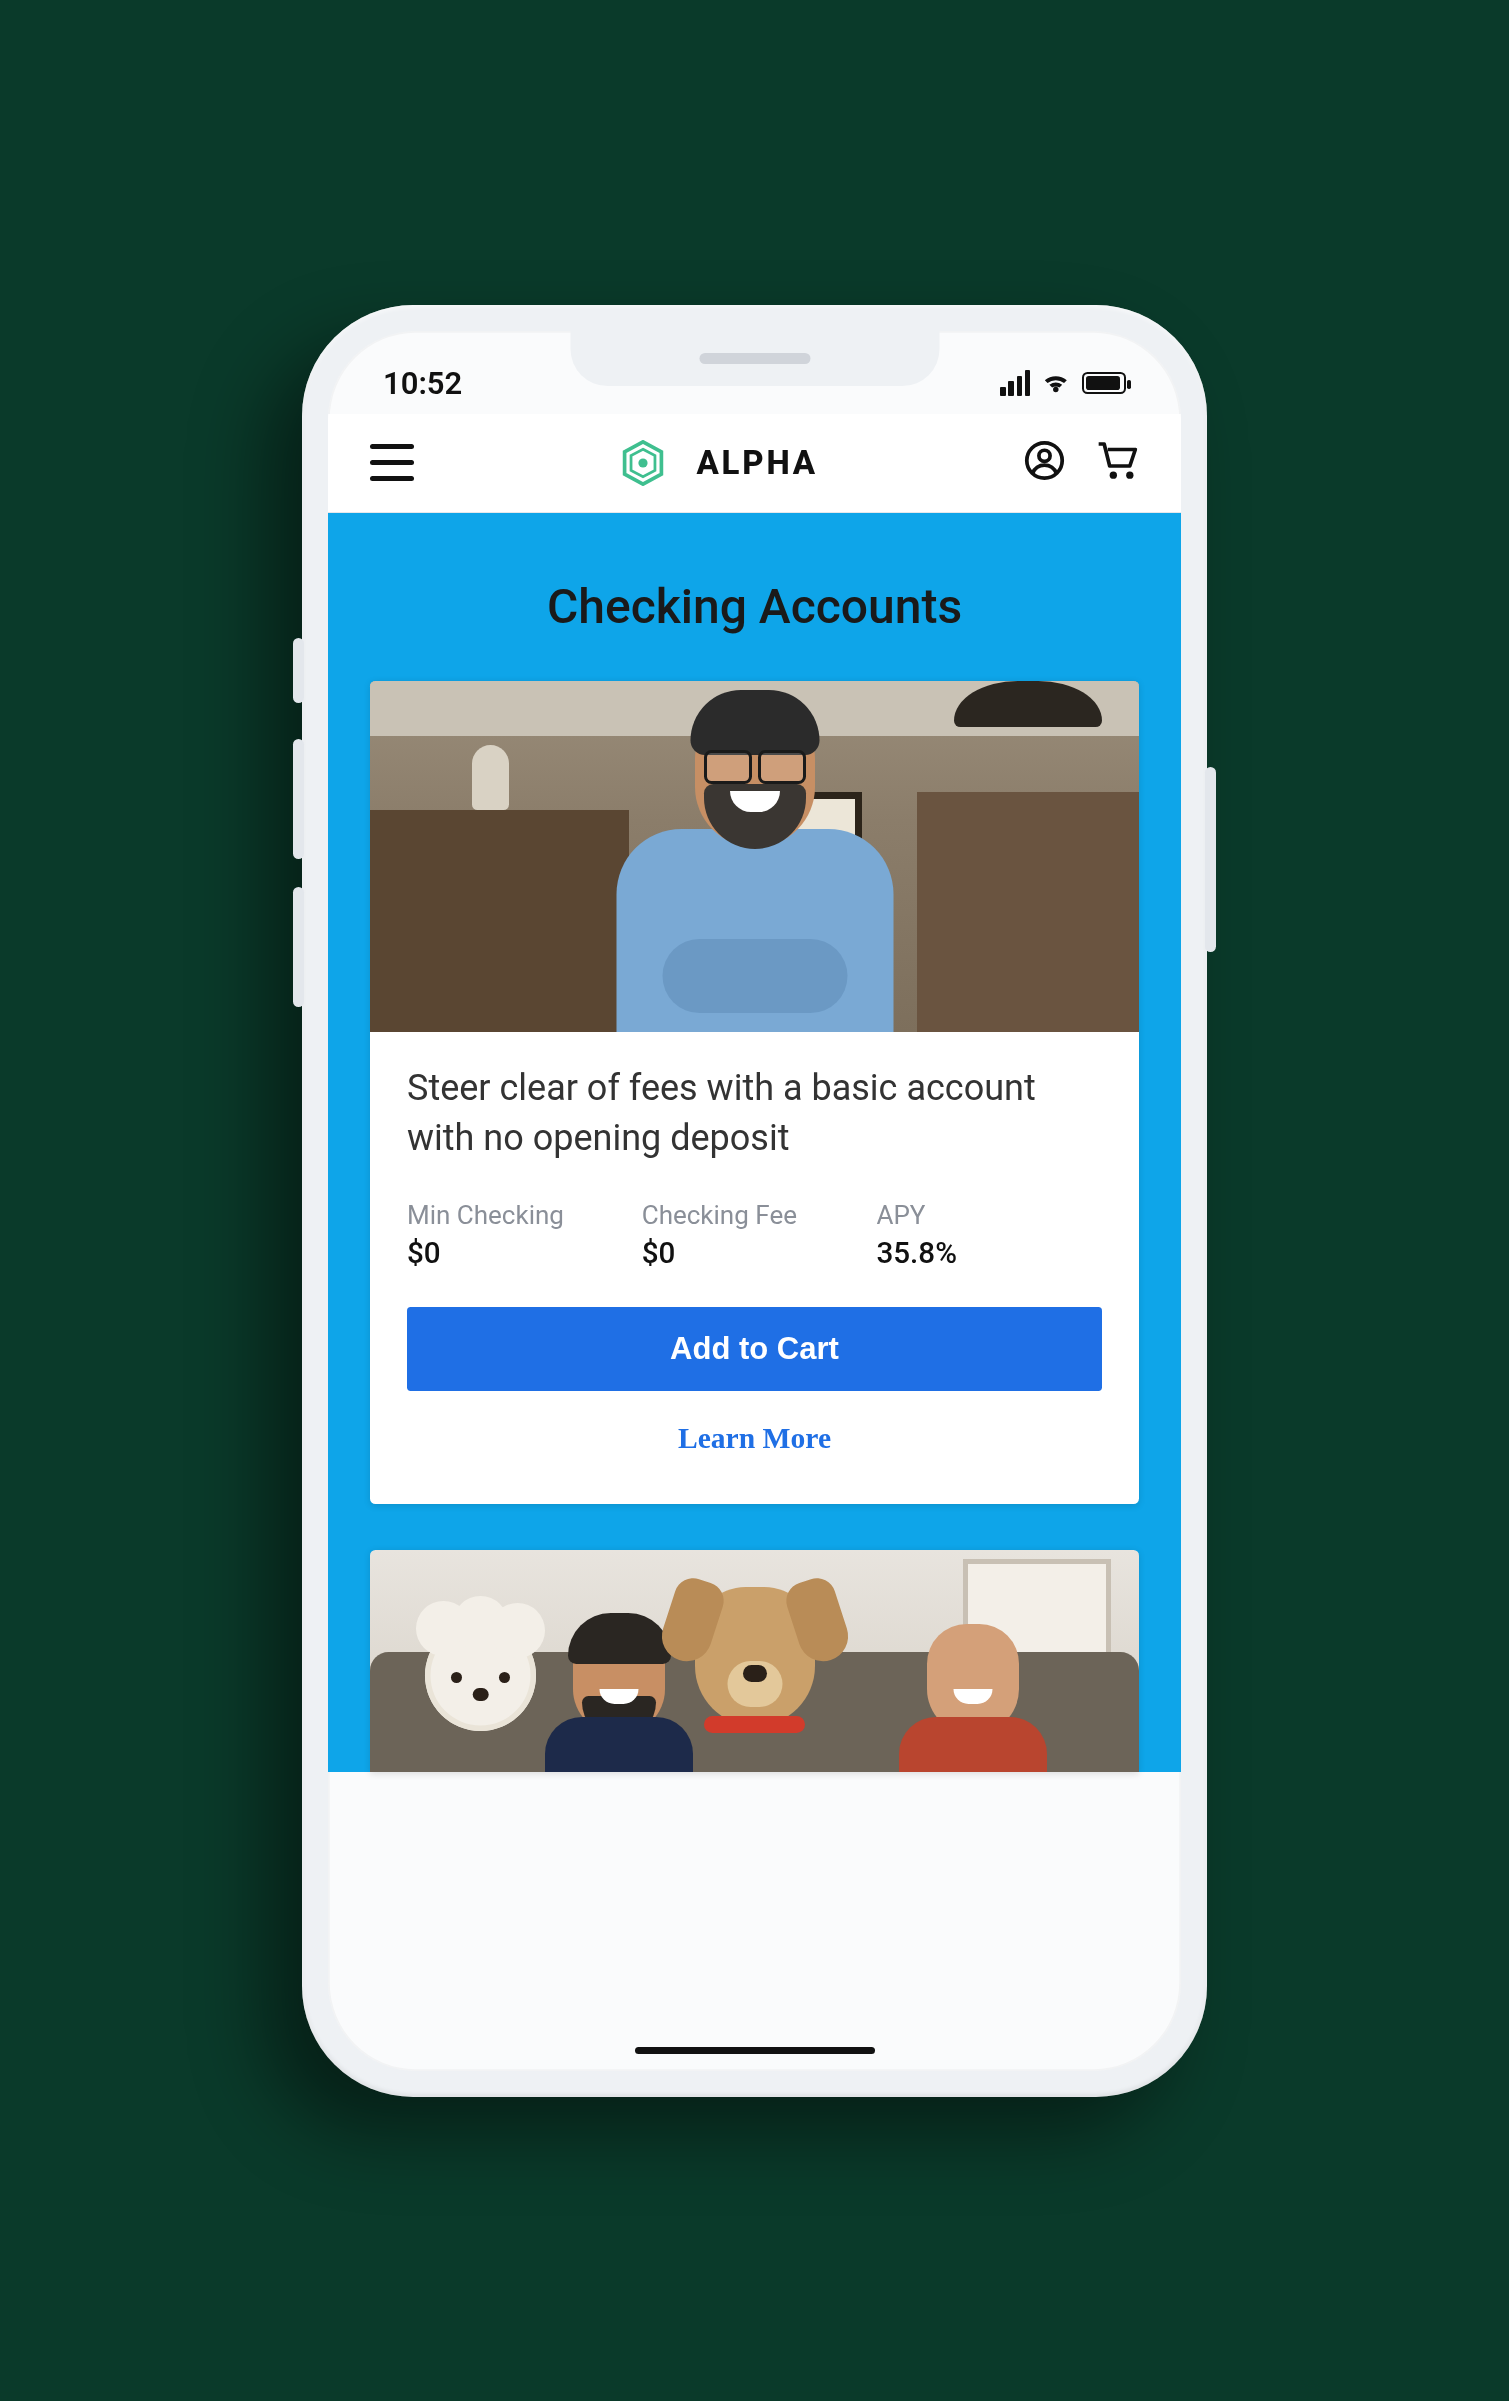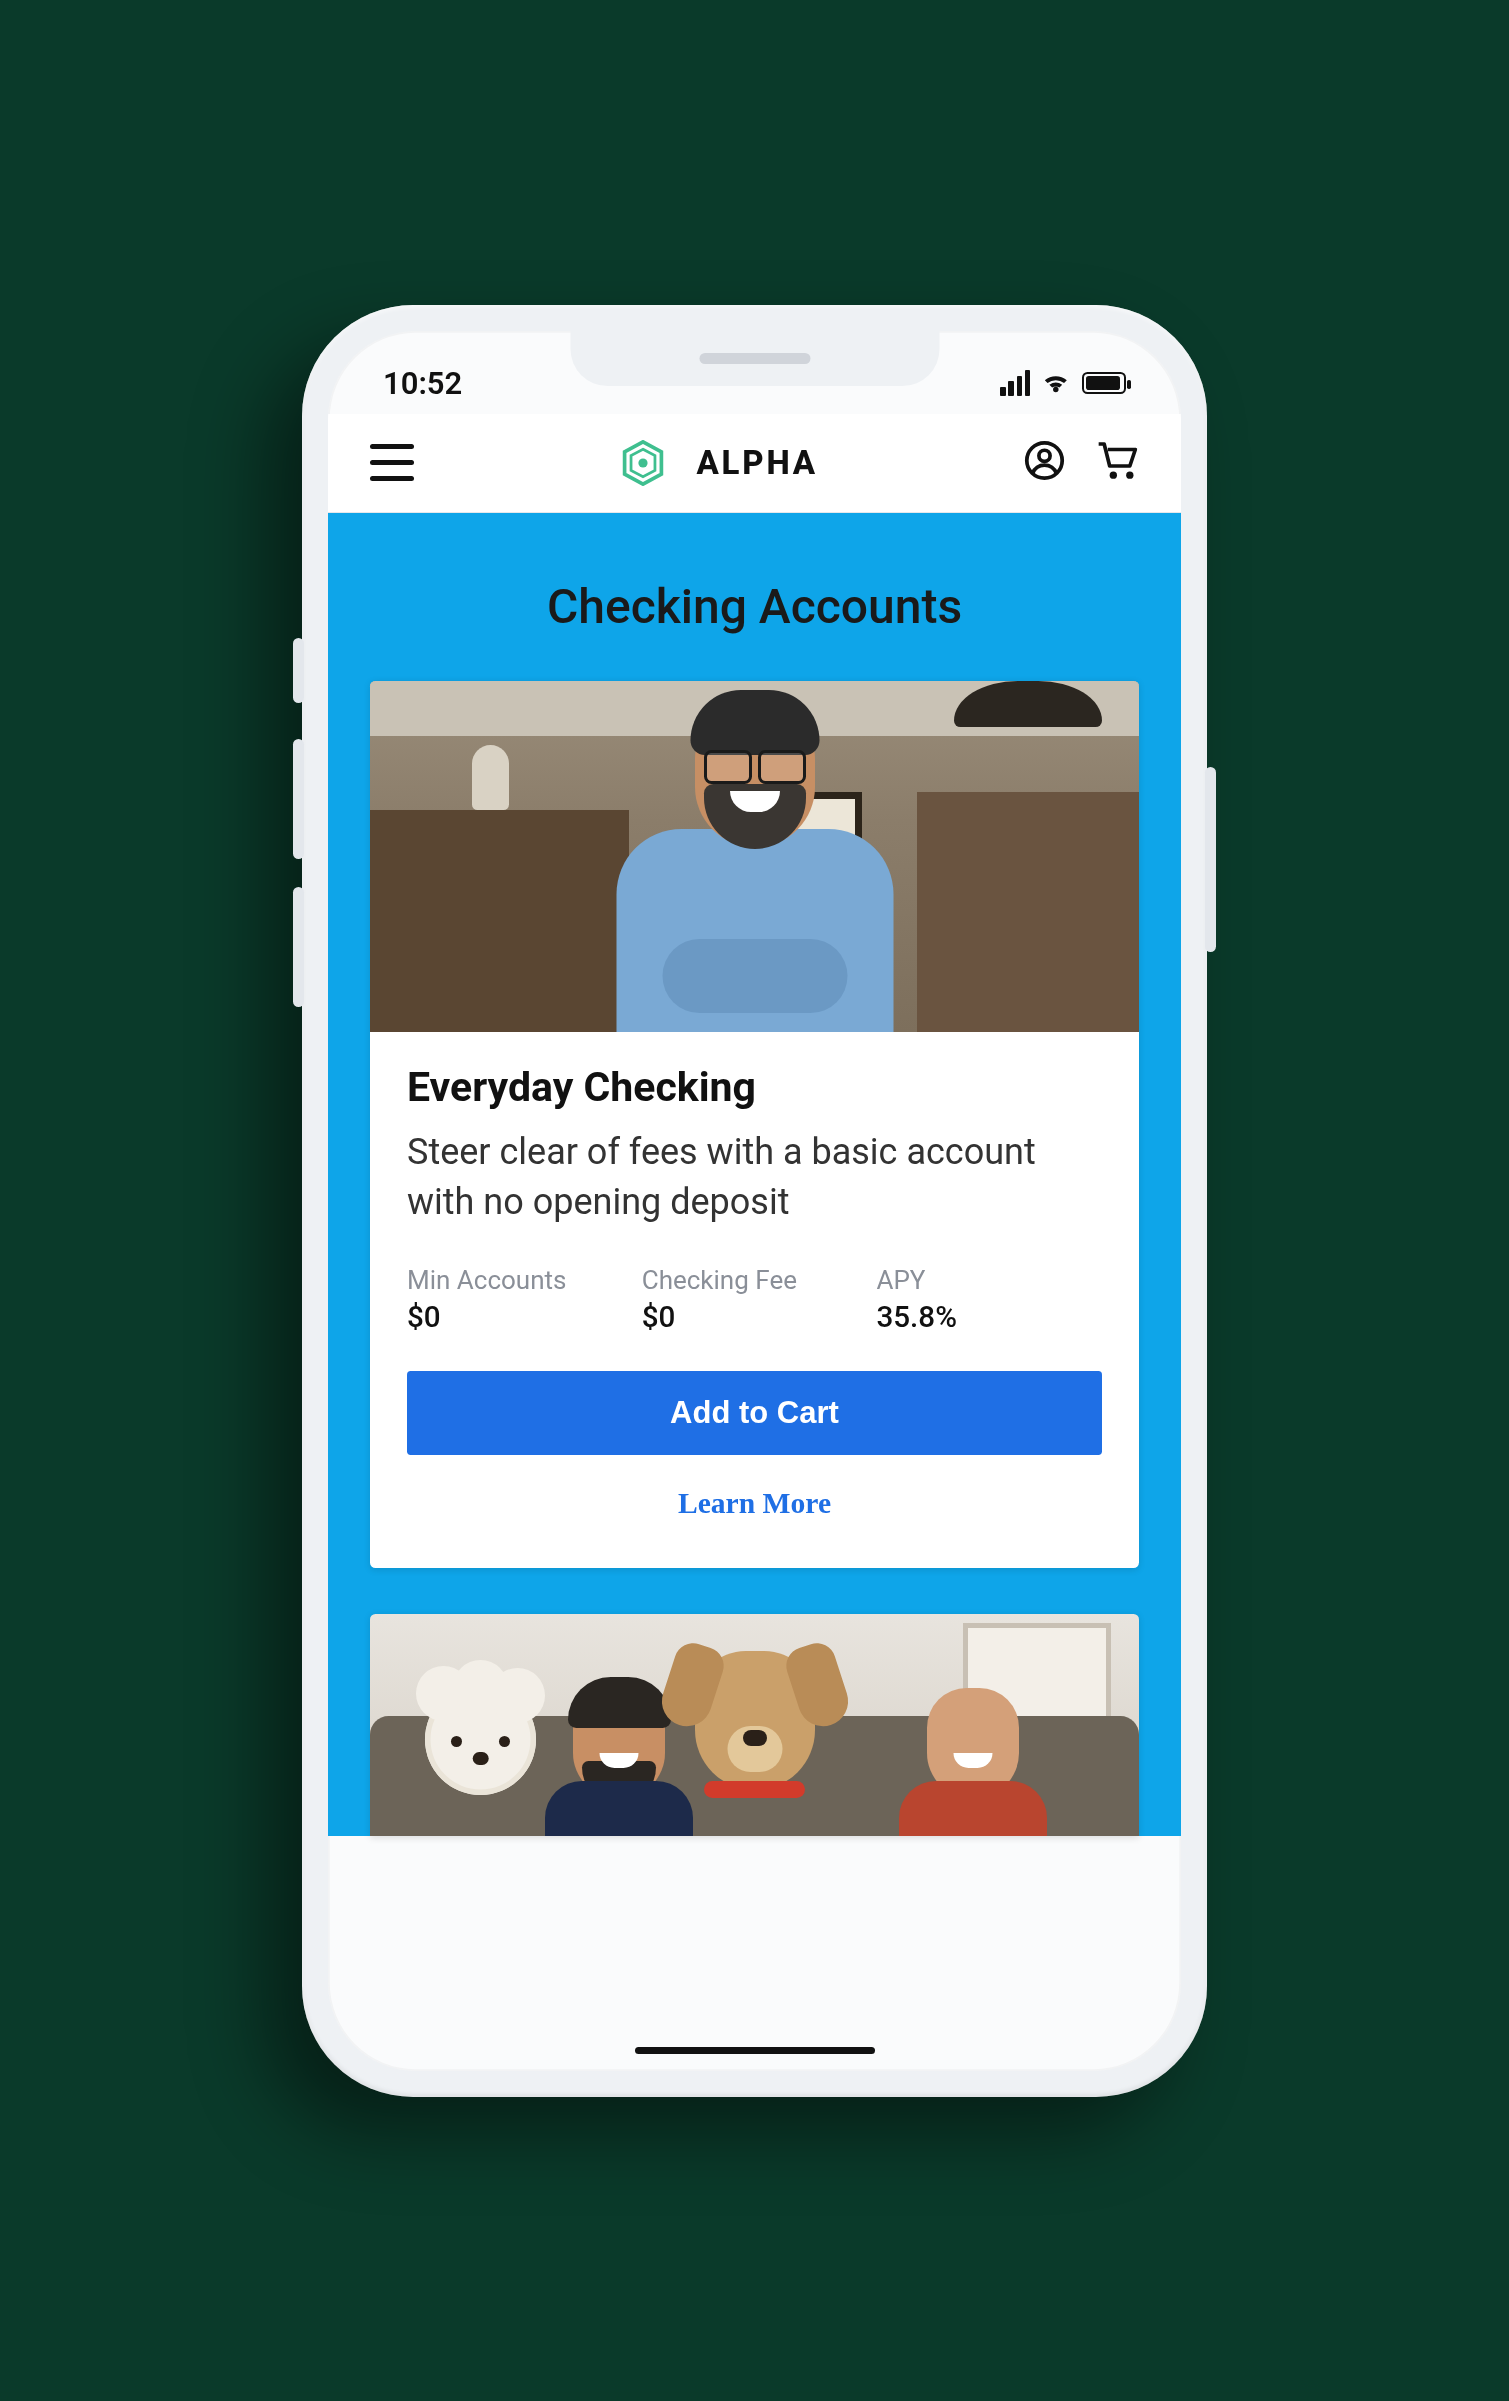--- a/index.html
+++ b/index.html
@@ -319,25 +319,24 @@
               <div class="arms"></div>
               <div class="head"></div>
               <div class="hair"></div>
               <div class="beard"></div>
               <div class="glasses"></div>
               <div class="smile"></div>
             </div>
           </div>
         </div>
         <div class="card-body">
-          <h2 class="card-title">Everyday Checking</h2>
           <p class="card-desc">Steer clear of fees with a basic account with no opening deposit</p>
           <div class="stats">
             <div class="stat">
-              <div class="stat-label">Min Accounts</div>
+              <div class="stat-label">Min Checking</div>
               <div class="stat-value">$0</div>
             </div>
             <div class="stat">
               <div class="stat-label">Checking Fee</div>
               <div class="stat-value">$0</div>
             </div>
             <div class="stat">
               <div class="stat-label">APY</div>
               <div class="stat-value">35.8%</div>
             </div>

